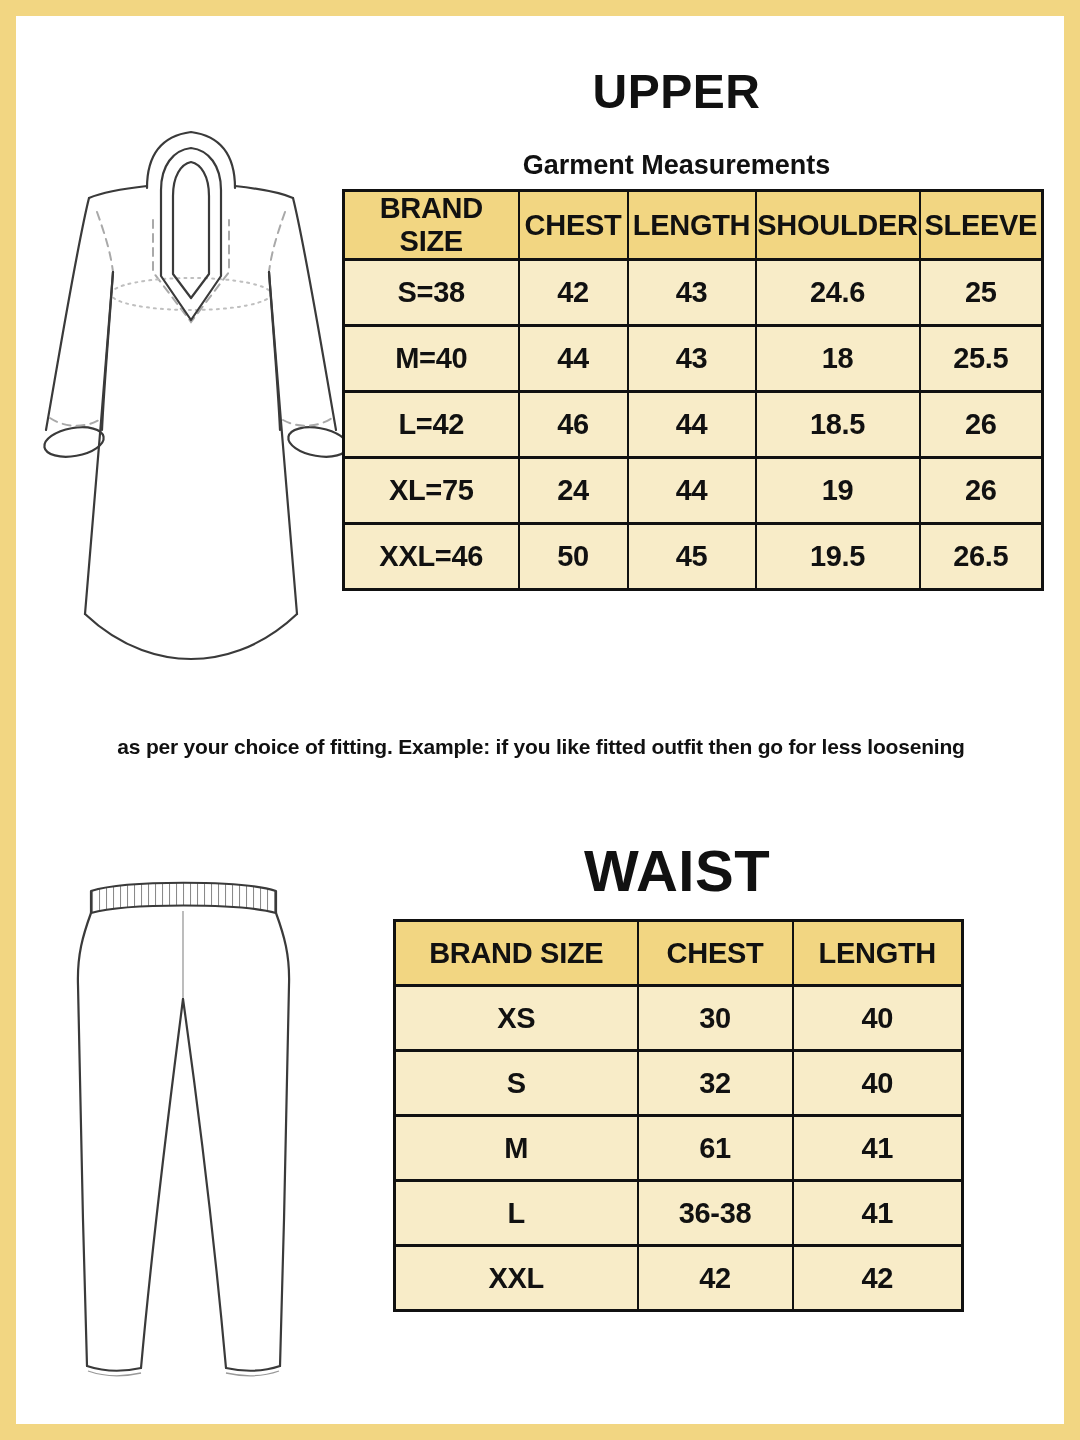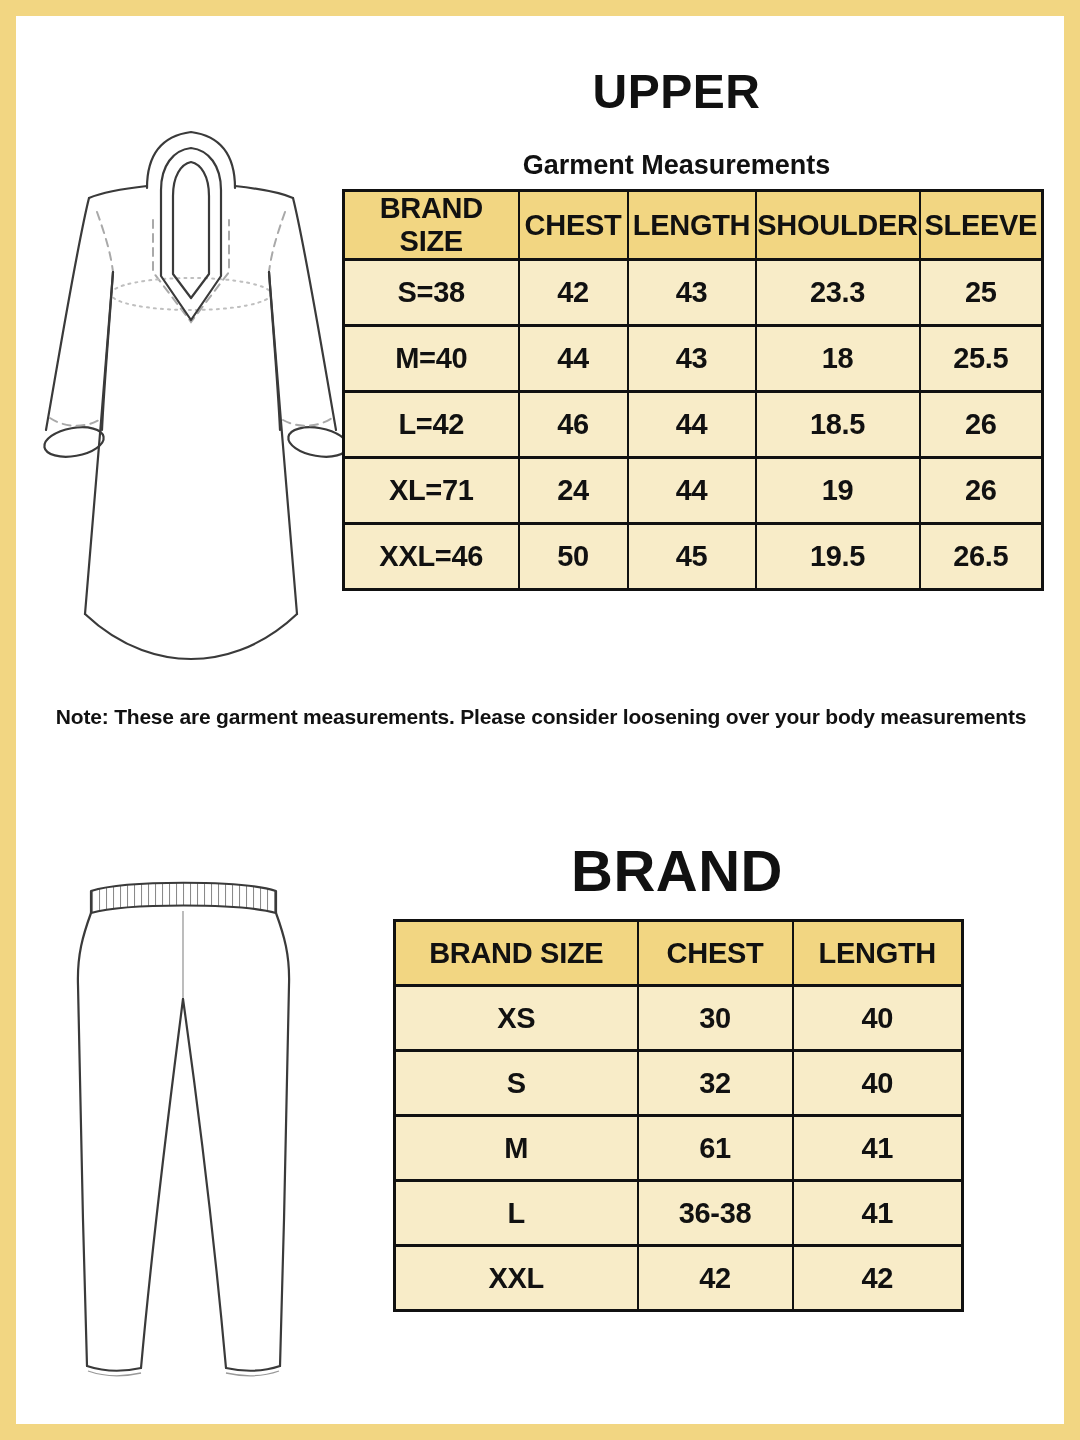--- a/index.html
+++ b/index.html
@@ -111,56 +111,57 @@
           <th>LENGTH</th>
           <th>SHOULDER</th>
           <th>SLEEVE</th>
         </tr>
       </thead>
       <tbody>
         <tr>
           <td>S=38</td>
           <td>42</td>
           <td>43</td>
-          <td>23.3</td>
+          <td>24.6</td>
           <td>25</td>
         </tr>
         <tr>
           <td>M=40</td>
           <td>44</td>
           <td>43</td>
           <td>18</td>
           <td>25.5</td>
         </tr>
         <tr>
           <td>L=42</td>
           <td>46</td>
           <td>44</td>
           <td>18.5</td>
           <td>26</td>
         </tr>
         <tr>
-          <td>XL=71</td>
+          <td>XL=75</td>
           <td>24</td>
           <td>44</td>
           <td>19</td>
           <td>26</td>
         </tr>
         <tr>
           <td>XXL=46</td>
           <td>50</td>
           <td>45</td>
           <td>19.5</td>
           <td>26.5</td>
         </tr>
       </tbody>
     </table>
 
   <div class="abs note">
-    <span>Note: These are garment measurements. Please consider loosening over your body measurements</span><br>
+    <br>
+    <span>as per your choice of fitting. Example: if you like fitted outfit then go for less loosening</span>
   </div>
 
   <svg class="abs" style="left:55px;top:845px;" width="280" height="535" viewBox="0 0 280 535">
     <defs>
       <pattern id="rib" width="7" height="40" patternUnits="userSpaceOnUse">
         <line x1="0.5" y1="0" x2="0.5" y2="40" stroke="#8a8a8a" stroke-width="1.1"></line>
       </pattern>
     </defs>
 
     <path d="M20,30 C55,19 170,19 205,30 L205,52 C170,42 55,42 20,52 Z" fill="url(#rib)" stroke="none"></path>
@@ -173,21 +174,21 @@
 
     <path class="outline" d="M112,138 C104,202 84,352 70,507"></path>
     <path class="outline" d="M112,138 C121,202 141,352 155,507"></path>
 
     <path class="outline" d="M16,505 C34,511 52,511 70,507"></path>
     <path class="thin" d="M17,510 C34,516 52,516 70,512"></path>
     <path class="outline" d="M155,507 C173,511 191,511 209,505"></path>
     <path class="thin" d="M155,512 C173,516 191,516 208,510"></path>
   </svg>
 
-  <div class="abs section-title lowers-title">BRAND</div>
+  <div class="abs section-title lowers-title">WAIST</div>
 
   <table class="abs lower-table">
     <colgroup>
       <col style="width:243px">
         <col style="width:155px">
         <col style="width:170px">
     </colgroup>
   <thead>
         <tr>
           <th>BRAND SIZE</th>

